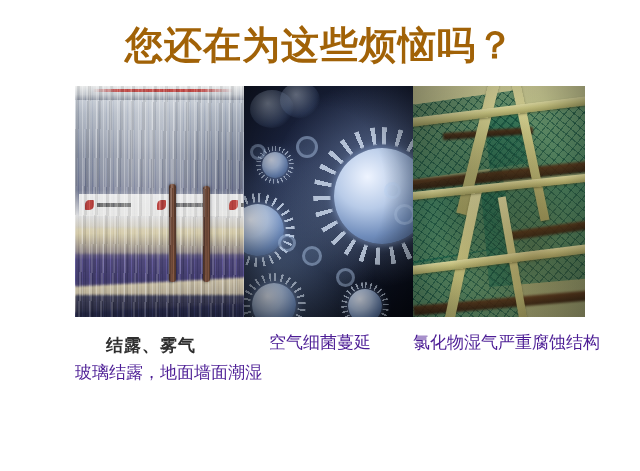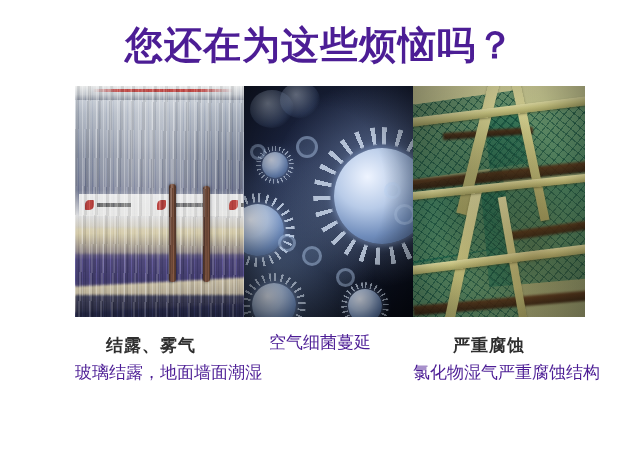--- a/index.html
+++ b/index.html
@@ -26,21 +26,21 @@
     width: 100%;
     text-align: center;
     padding-top: 22px;
     box-sizing: border-box;
   }
   .title {
     display: inline-block;
     font-size: 38px;
     line-height: 46px;
     font-weight: bold;
-    color: #4c1d95;
+    color: #a16207;
     letter-spacing: 1px;
   }
 
   
   .panels {
     margin-top: 18px;
     display: flex;
     justify-content: center;
     align-items: flex-start;
     gap: 17px;
@@ -382,19 +382,18 @@
         <div class="beam beam-d2"></div>
         <div class="beam beam-d3"></div>
         <div class="beam beam-d4"></div>
         <div class="beam beam-h1"></div>
         <div class="beam beam-h2"></div>
         <div class="beam beam-h3"></div>
         <div class="grime"></div>
         <div class="p3-vig"></div>
       </div>
       <div class="caption">
-        <div class="cap-title">严重腐蚀</div>
         <div class="cap-sub">氯化物湿气严重腐蚀结构</div>
       </div>
     </div>
 
   </div>
 </div>
 
 </body></html>

